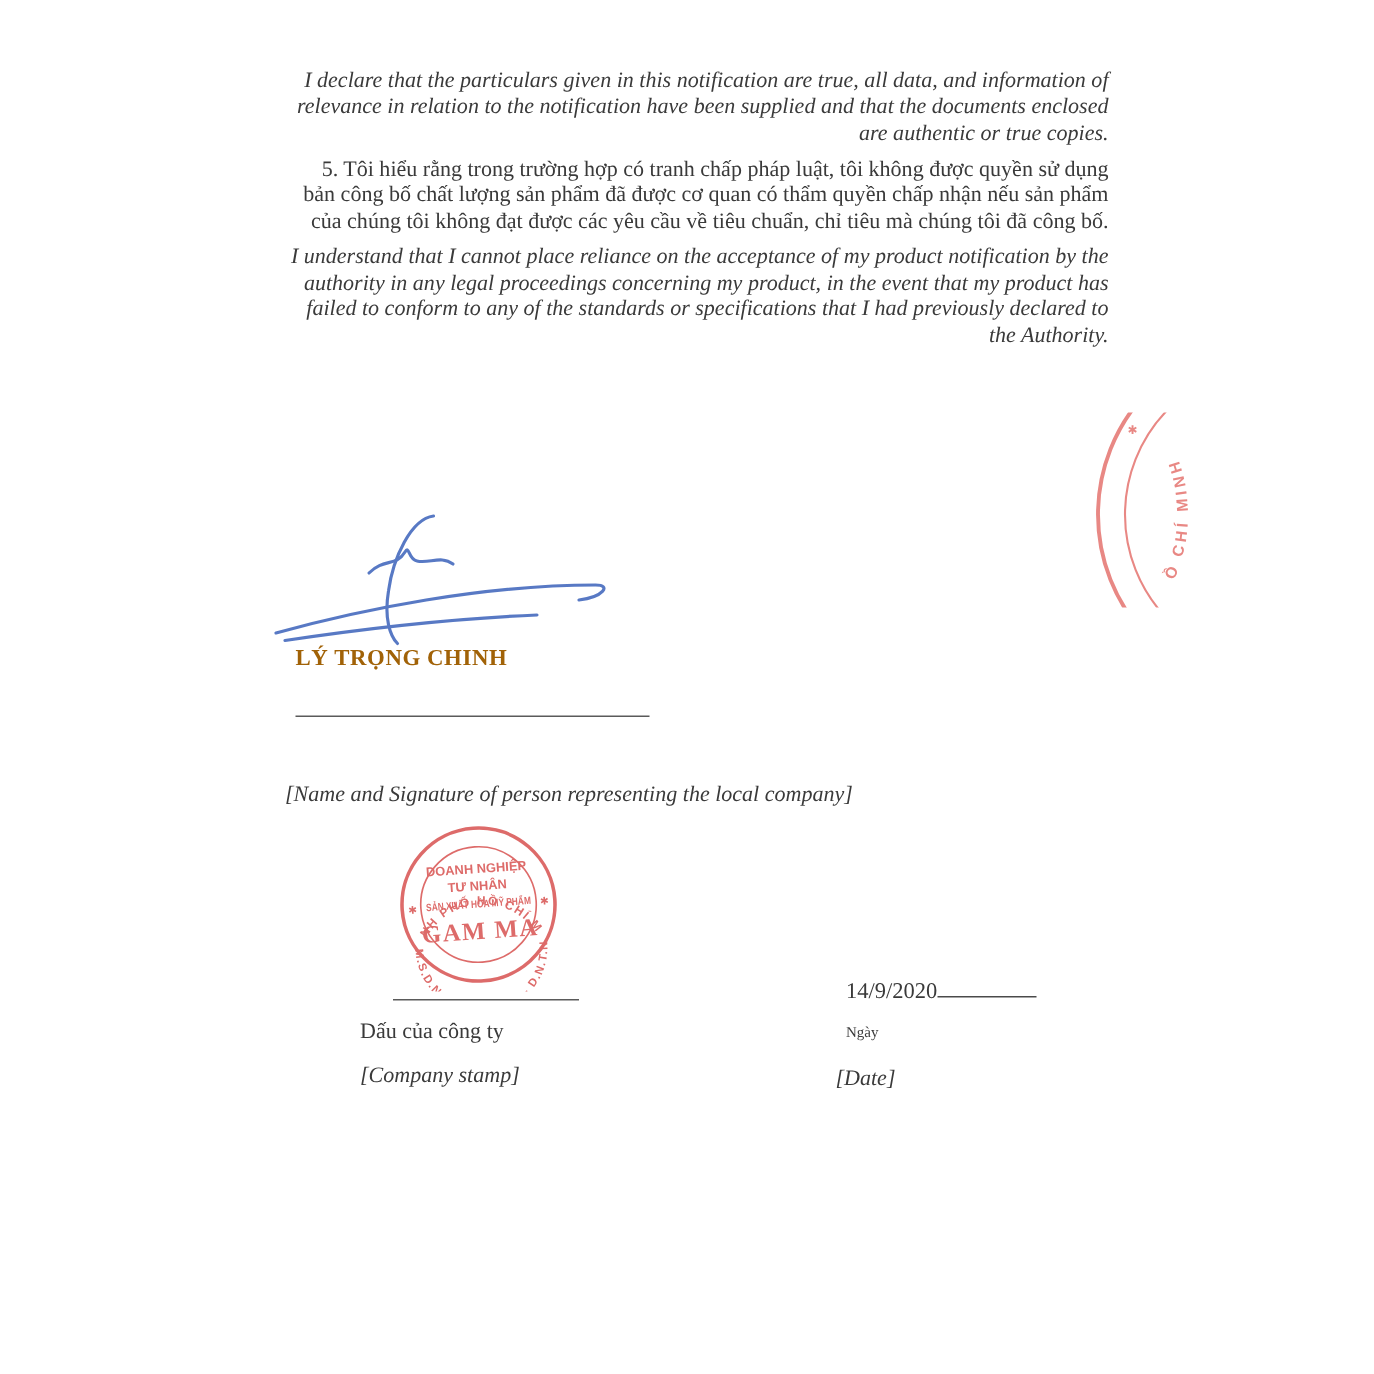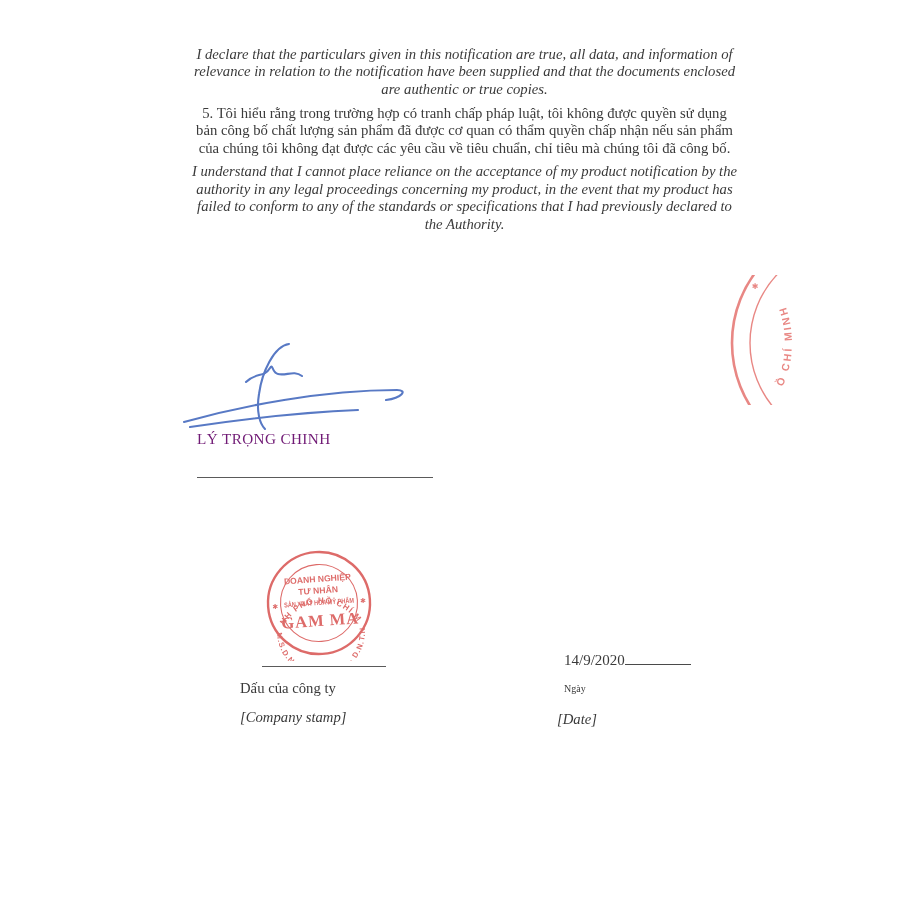--- a/index.html
+++ b/index.html
@@ -1,23 +1,23 @@
 <!DOCTYPE html>
 <html><head>
 <meta charset="utf-8">
 <style>
   html,body{margin:0;padding:0;background:#ffffff;}
   .page{position:relative;width:916px;height:916px;background:#ffffff;overflow:hidden;
         font-family:"Liberation Serif","DejaVu Serif",serif;color:#3a3a3a;}
   .textblock{position:absolute;left:190px;top:46px;width:549px;
-             font-size:14.7px;line-height:17.4px;text-align:center;}
+             font-size:14.7px;line-height:17.4px;text-align:right;}
   .textblock p{margin:0 0 6.5px 0;}
   .en{font-style:italic;}
   .abs{position:absolute;}
-  .name{left:197px;top:430px;font-weight:normal;font-size:15.2px;letter-spacing:.4px;color:#701a75;}
+  .name{left:197px;top:430px;font-weight:bold;font-size:15.2px;letter-spacing:.4px;color:#a16207;}
   .rule{border-top:1.6px solid #5a5a5a;height:0;}
   .rule-name{left:197px;top:477px;width:236px;}
   .rule-stamp{left:262px;top:666px;width:124px;}
   .capvi{left:190px;top:490px;font-size:14.7px;}
   .capen{left:190px;top:522px;font-size:14.7px;font-style:italic;}
   .footer-center{width:168px;text-align:left;font-size:14.7px;}
   .stamp-label-vi{left:240px;top:680px;}
   .stamp-label-en{left:240px;top:709px;font-style:italic;}
   .date-row{left:564px;top:650px;font-size:15px;}
   .date-underline{display:inline-block;width:66px;height:14px;border-bottom:1.4px solid #4a4a4a;
@@ -44,20 +44,21 @@
       <path d="M 74 50 C 84 40, 92 46, 98 36 C 101 31, 100 41, 106 42 C 114 44, 122 38, 130 44" stroke="#4a6ec0"></path>
       <path d="M 12 90 C 70 74, 150 58, 225 58 C 236 58, 230 66, 214 68" stroke="#4a6ec0"></path>
       <path d="M 18 95 C 78 86, 138 80, 186 78" stroke="#4a6ec0"></path>
     </g>
   </svg>
 
   <div class="abs name">LÝ TRỌNG CHINH</div>
 
   <div class="abs rule rule-name"></div>
 
+  <div class="abs capen">[Name and Signature of person representing the local company]</div>
 
   <svg class="abs" style="left:261px;top:545px;" width="116" height="116" viewBox="0 0 116 116">
     <defs>
       <path id="stampTopArc" d="M 16.4 72.3 A 44 44 0 1 0 99.6 72.3"></path>
       <path id="stampBottomArc" d="M 20.8 79.5 A 43 43 0 0 1 95.2 79.5"></path>
     </defs>
     <g transform="rotate(-4 58 58)" opacity="0.85" fill="#d85250">
       <circle cx="58" cy="58" r="51" fill="none" stroke-width="2.4" stroke="#d85250"></circle>
       <circle cx="58" cy="58" r="38.5" fill="none" stroke-width="1.1" stroke="#d85250"></circle>
       <text font-size="7.6" font-weight="bold" letter-spacing="1">

